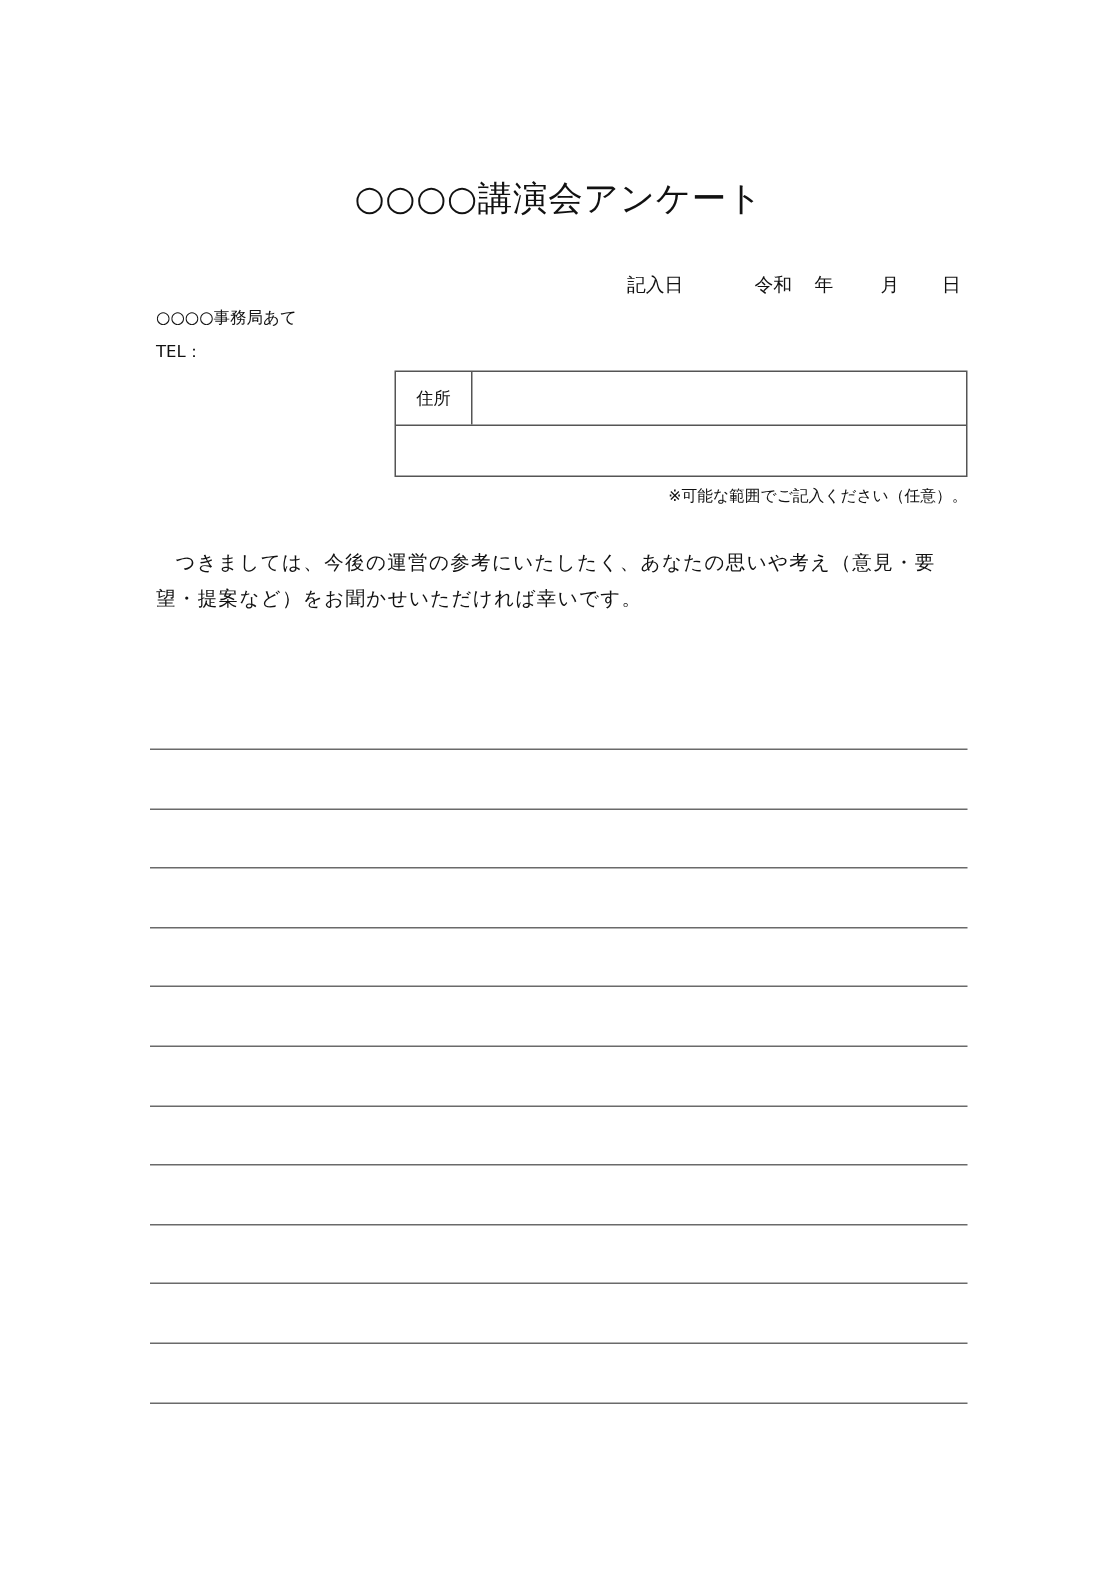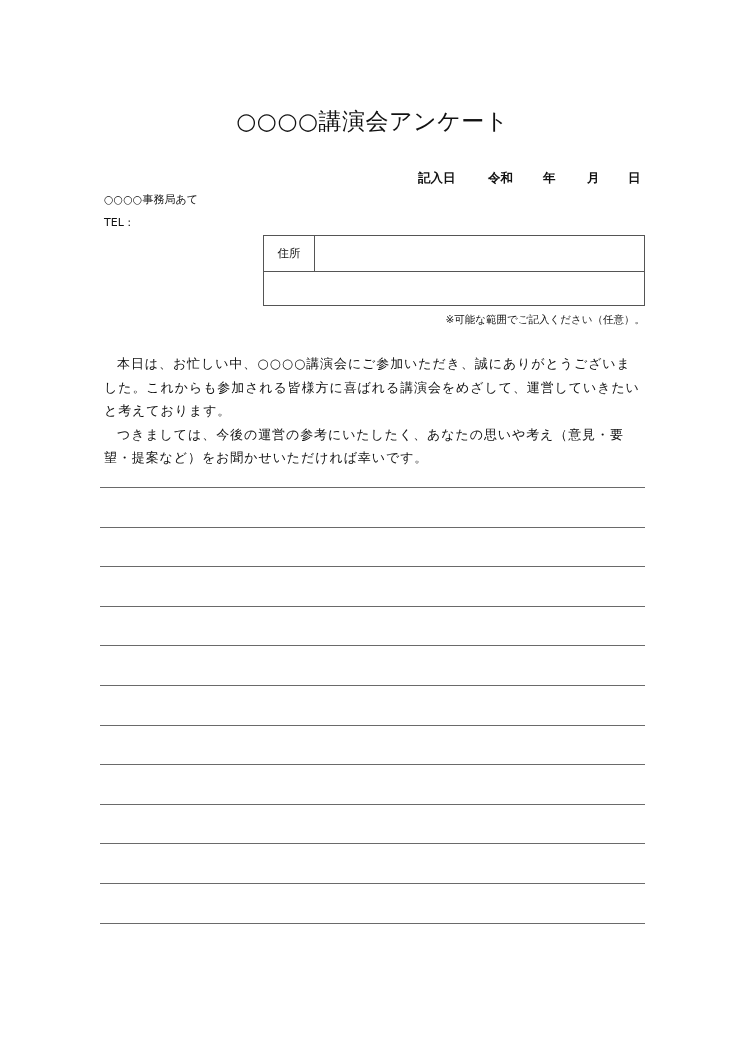--- a/index.html
+++ b/index.html
@@ -1,30 +1,30 @@
 <!DOCTYPE html>
 <html><head>
   <meta charset="utf-8">
   <style>
     html, body { margin: 0; padding: 0; background: #ffffff; }
     body {
       width: 745px; height: 1053px; position: relative; overflow: hidden;
       font-family: "DejaVu Sans", "Liberation Sans", sans-serif;
       color: #111111;
     }
-    .abs { position: absolute; }
+    .abs { position: absolute; margin-top: 12px; }
     .title {
       left: 0; width: 745px; top: 106px; text-align: center;
       font-size: 23px; letter-spacing: 0.5px; line-height: 30px;
     }
     .date-row {
       top: 170px; left: 418px; font-size: 12.5px; line-height: 16px;
       display: flex;
     }
-    .date-row span { display: inline-block; font-weight: bold; }
+    .date-row span { display: inline-block; }
     .recipient { left: 104px; top: 192px; font-size: 11px; line-height: 16px; }
     .tel { left: 104px; top: 215px; font-size: 11px; line-height: 16px; }
 
     .info-table {
       left: 263px; top: 235px; width: 382px; height: 71px;
       border: 1px solid #555; box-sizing: border-box; padding-left: 28px;
     }
     .info-row { position: absolute; left: 0; right: 0; }
     .info-row.r1 { top: 0; height: 35px; border-bottom: 1px solid #555; }
     .info-row.r2 { top: 35px; height: 34px; }
@@ -51,40 +51,39 @@
       border-top: 1px solid #6a6a6a;
     }
   </style>
 </head>
 <body>
 
 <div class="abs title">○○○○講演会アンケート</div>
 
 <div class="abs date-row">
   <span style="width:70px;">記入日</span>
-  <span style="width:55px;">令和</span>
+  <span style="width:55px;text-align:center;">令和</span>
   <span style="width:44px;">年</span>
   <span style="width:41px;">月</span>
   <span>日</span>
 </div>
 
 <div class="abs recipient">○○○○事務局あて</div>
 <div class="abs tel">TEL：</div>
 
 <div class="abs info-table">
   <div class="info-row r1">
     <div class="cell label c-label">住所</div>
     <div class="cell c-value"></div>
   </div>
 </div>
 
 <div class="abs note">※可能な範囲でご記入ください（任意）。</div>
 
 <div class="abs body-text">
-  <p>本日は、お忙しい中、○○○○講演会にご参加いただき、誠にありがとうございました。これからも参加される皆様方に喜ばれる講演会をめざして、運営していきたいと考えております。</p>
   <p>つきましては、今後の運営の参考にいたしたく、あなたの思いや考え（意見・要望・提案など）をお聞かせいただければ幸いです。</p>
 </div>
 
 <div class="abs ruled" id="ruled">
     <div class="line" style="top: 0px;"></div>
     <div class="line" style="top: 39.6px;"></div>
     <div class="line" style="top: 79.2px;"></div>
     <div class="line" style="top: 118.8px;"></div>
     <div class="line" style="top: 158.4px;"></div>
     <div class="line" style="top: 198px;"></div>

